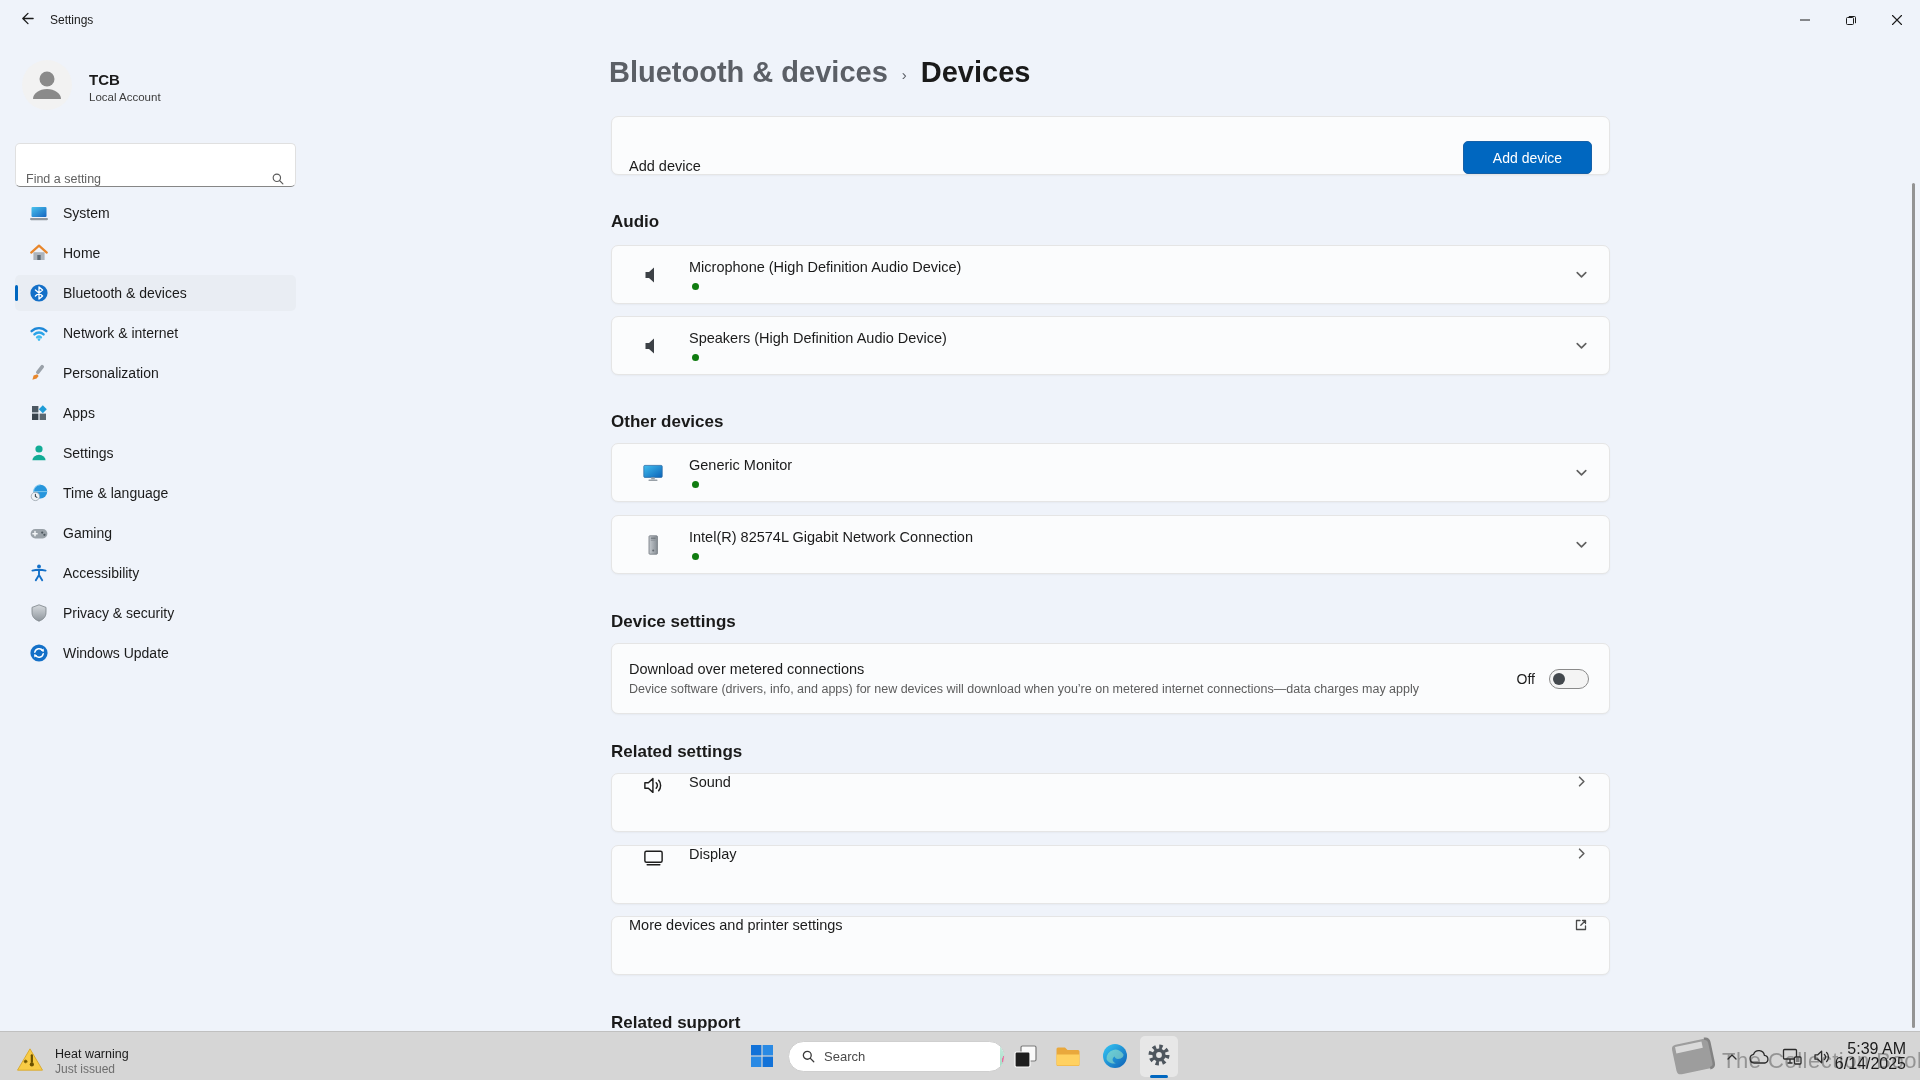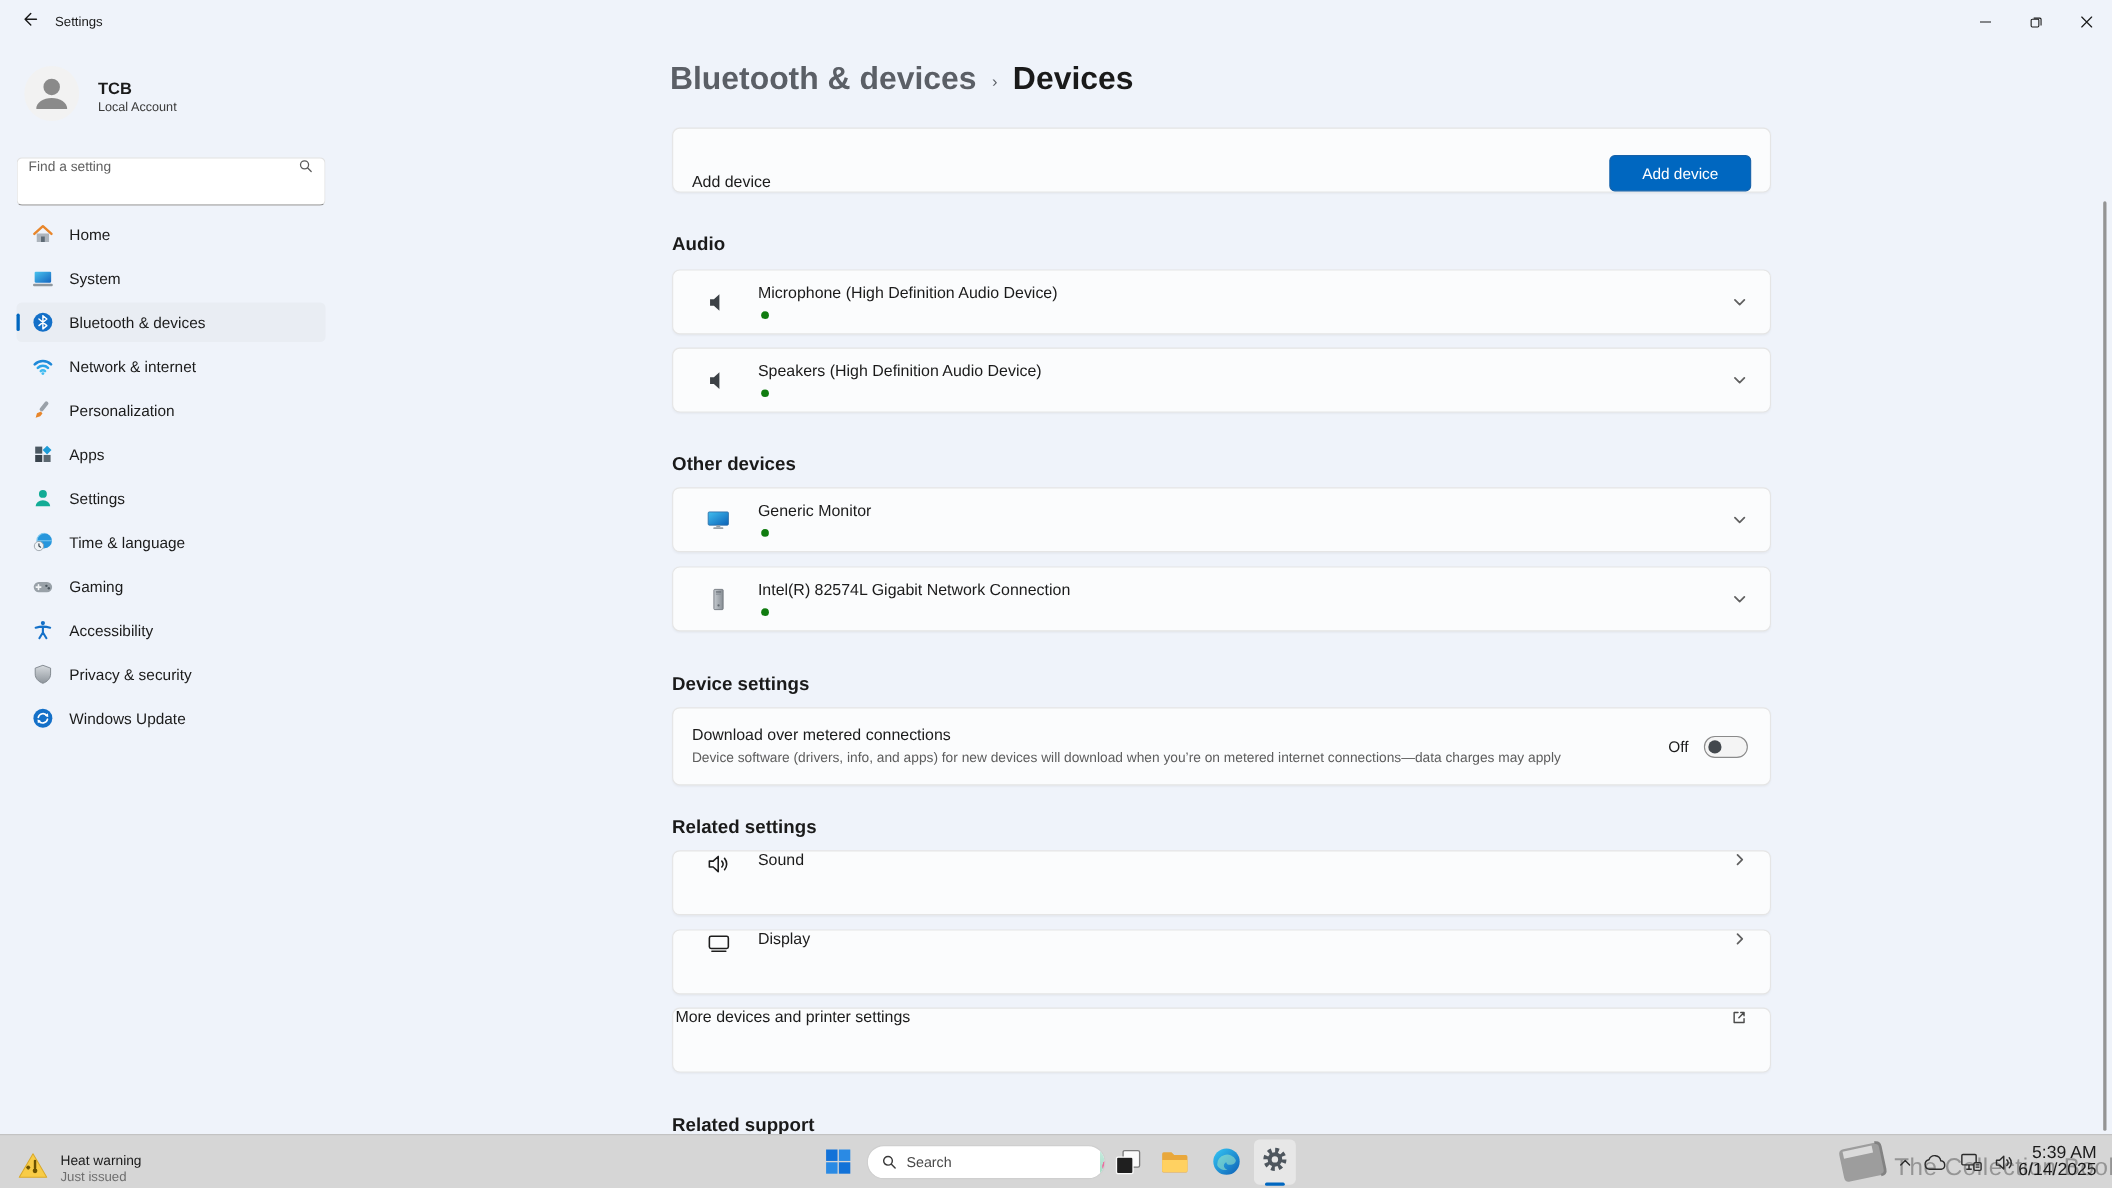--- a/index.html
+++ b/index.html
@@ -12,21 +12,21 @@
   .back-btn { position:absolute; left:12px; top:7px; width:30px; height:26px; display:flex; align-items:center; justify-content:center; border-radius:4px; cursor:pointer; }
   .win-title { position:absolute; left:50px; top:13px; font-size:12px; color:#1B1B1B; }
   .caption-controls { position:absolute; right:0; top:0; display:flex; }
   .cap-btn { width:46px; height:40px; display:flex; align-items:center; justify-content:center; }
 
   
   .account { position:absolute; left:22px; top:60px; display:flex; align-items:center; }
   .account-name { margin-left:17px; }
   .account-name .nm { font-size:15px; font-weight:bold; }
   .account-name .tp { font-size:11.5px; color:#3B3B3B; margin-top:3px; }
-  .side-search { position:absolute; left:15px; top:143px; width:281px; height:44px; background:#FFFFFF; border:1px solid #E0E0E0; border-bottom:1px solid #868686; border-radius:5px; display:flex; align-items:flex-start; }
+  .side-search { position:absolute; left:15px; top:143px; width:281px; height:44px; background:#FFFFFF; border:1px solid #E0E0E0; border-bottom:1px solid #868686; border-radius:5px; display:flex; align-items:flex-end; }
   .side-search input { flex:1; border:none; outline:none; background:transparent; font-size:12.5px; padding:0 10px; color:#1b1b1b; font-family:"Liberation Sans",sans-serif; }
   .side-search input::placeholder { color:#616161; }
   .side-search .mag { margin-right:10px; display:flex; }
   .nav { position:absolute; left:15px; top:195px; width:281px; display:flex; flex-direction:column; gap:4px; }
   .nav-item { position:relative; height:36px; display:flex; align-items:center; padding-left:14px; border-radius:5px; cursor:pointer; }
   .nav-item .ic { width:20px; height:20px; display:flex; }
   .nav-item .lbl { margin-left:14px; font-size:14px; color:#1B1B1B; }
   .nav-item.active { background:#E9EDF3; }
   .nav-item.active::before { content:""; position:absolute; left:0; top:10px; width:3px; height:16px; border-radius:2px; background:var(--accent); }
 
@@ -56,21 +56,21 @@
   .metered-title { font-size:14.5px; }
   .metered-desc { font-size:12.5px; color:#5D5D5D; margin-top:5px; }
   .metered-right { margin-left:auto; display:flex; align-items:center; }
   .toggle-label { font-size:14px; margin-right:14px; }
   .toggle { width:40px; height:20px; border:1px solid #8A8A8A; border-radius:10px; background:#F4F4F4; position:relative; cursor:pointer; }
   .toggle .knob { position:absolute; left:3px; top:3px; width:12px; height:12px; border-radius:50%; background:#43484D; }
 
   .link-row { height:59px; display:flex; align-items:flex-start; padding:0 20px 0 29px; cursor:pointer; }
   .link-row .lic { width:24px; display:flex; justify-content:center; }
   .link-row .llbl { margin-left:24px; font-size:14.5px; }
-  .link-row.noicon { padding-left:2px; }
+  .link-row.noicon { padding-left:17px; }
   .link-row.noicon .llbl { margin-left:0; }
 
   .scroll-thumb { position:absolute; right:5px; top:183px; width:3px; height:845px; background:#949494; border-radius:2px; }
 
   
   .taskbar { position:absolute; left:0; bottom:0; width:1920px; height:49px; background:#D6D6D6; border-top:1px solid #C0C0C0; }
   .notif { position:absolute; left:16px; top:15px; display:flex; align-items:center; cursor:pointer;justify-content:flex-end; }
   .notif-text { margin-left:11px; }
   .notif-title { font-size:12.5px; color:#1B1B1B; }
   .notif-sub { font-size:12px; color:#6E6E6E; margin-top:1px; }
@@ -149,41 +149,41 @@
           <circle cx="6.7" cy="6.7" r="4.2"></circle>
           <path d="M10 10 L13.6 13.6"></path>
         </svg>
     </span>
   </div>
 
   <div class="nav">
     <div class="nav-item">
       <span class="ic">
           <svg viewBox="0 0 20 20" width="20" height="20">
-            <path d="M2.2 9.6 L10 2.6 L17.8 9.6" fill="none" stroke="#E8862B" stroke-width="2.2" stroke-linecap="round" stroke-linejoin="round"></path>
-            <path d="M4.4 9.2 V17 H15.6 V9.2 Z" fill="#ADB4BC"></path>
-            <rect x="8.3" y="12" width="3.4" height="5" fill="#5E6A75"></rect>
-          </svg>
-        </span>
-      <span class="lbl">Home</span>
-    </div>
-    <div class="nav-item">
-      <span class="ic">
-          <svg viewBox="0 0 20 20" width="20" height="20">
             <defs>
               <linearGradient id="gsys" x1="0" y1="0" x2="1" y2="1">
                 <stop offset="0" stop-color="#49C3EE"></stop>
                 <stop offset="1" stop-color="#1565C0"></stop>
               </linearGradient>
             </defs>
             <rect x="2.5" y="4" width="15" height="10" rx="1" fill="url(#gsys)"></rect>
             <rect x="1" y="15" width="18" height="2.2" rx="1.1" fill="#8F979E"></rect>
           </svg>
         </span>
       <span class="lbl">System</span>
+    </div>
+    <div class="nav-item">
+      <span class="ic">
+          <svg viewBox="0 0 20 20" width="20" height="20">
+            <path d="M2.2 9.6 L10 2.6 L17.8 9.6" fill="none" stroke="#E8862B" stroke-width="2.2" stroke-linecap="round" stroke-linejoin="round"></path>
+            <path d="M4.4 9.2 V17 H15.6 V9.2 Z" fill="#ADB4BC"></path>
+            <rect x="8.3" y="12" width="3.4" height="5" fill="#5E6A75"></rect>
+          </svg>
+        </span>
+      <span class="lbl">Home</span>
     </div>
     <div class="nav-item active">
       <span class="ic">
           <svg viewBox="0 0 20 20" width="20" height="20">
             <circle cx="10" cy="10" r="8.6" fill="#1470C8"></circle>
             <path d="M10 4 V16 M10 4 L13.6 7 L6.4 13 M10 16 L13.6 13 L6.4 7" fill="none" stroke="#fff" stroke-width="1.3" stroke-linecap="round" stroke-linejoin="round"></path>
           </svg>
         </span>
       <span class="lbl">Bluetooth &amp; devices</span>
     </div>

